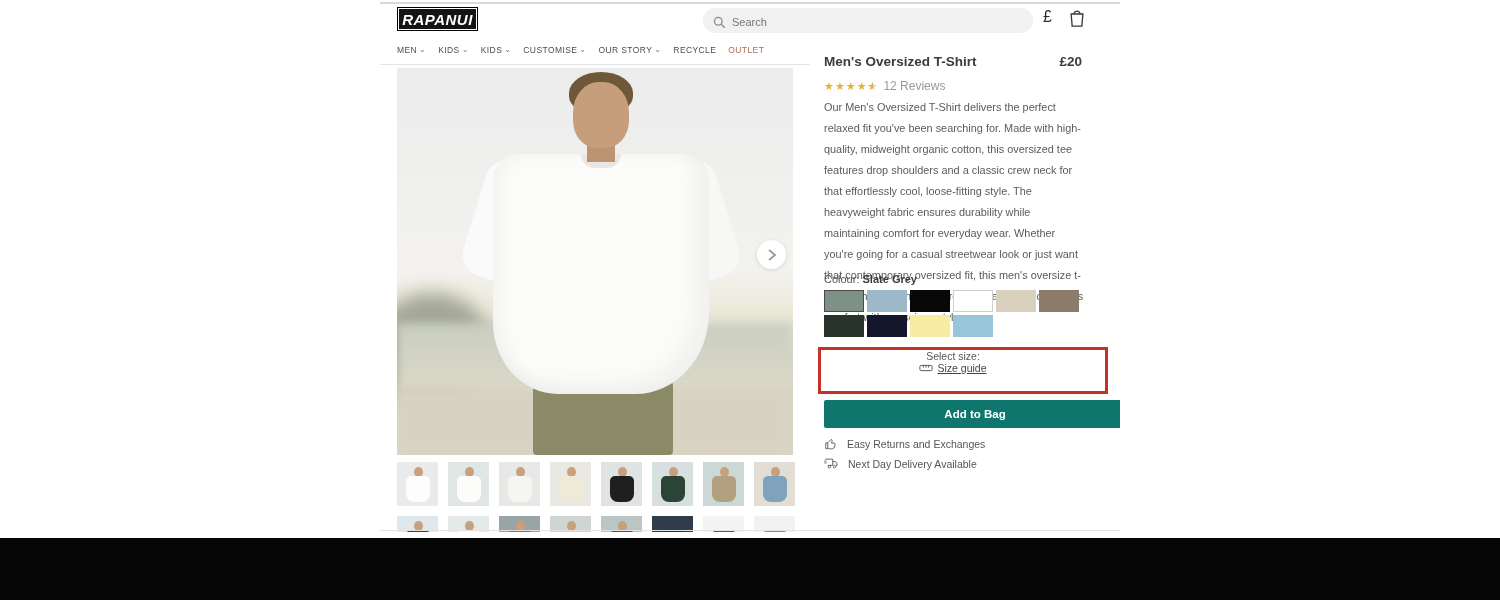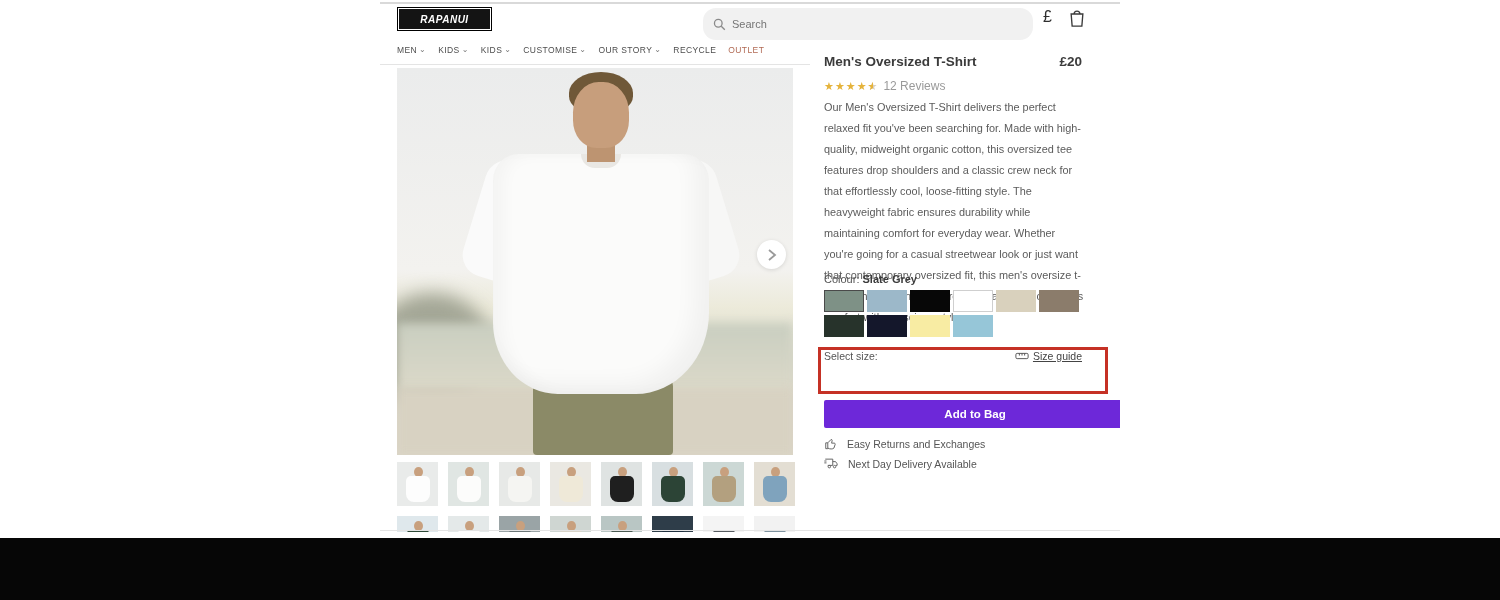--- a/index.html
+++ b/index.html
@@ -5,25 +5,25 @@
   * { margin:0; padding:0; box-sizing:border-box; }
   html,body { width:1500px; height:600px; background:#fff; font-family:"Liberation Sans","DejaVu Sans",sans-serif; }
   .page { position:relative; width:1500px; height:600px; overflow:hidden; background:#fff; }
 
   
   .site { position:absolute; left:380px; top:0; width:740px; height:532px; background:#fff; overflow:hidden; }
   .top-line { position:absolute; left:0; top:2px; width:740px; height:2px; background:#d9d9d9; }
   .bottom-line { position:absolute; left:0; top:530px; width:740px; height:1px; background:#e3e3e3; }
 
   
-  .logo { position:absolute; left:17px; top:7px; width:95px; height:24px; background:#141414; color:#fff;
-          font-style:italic; font-weight:900; font-size:10px; letter-spacing:.5px; display:flex; align-items:center;
+  .logo { position:absolute; left:17px; top:7px; width:81px; height:24px; background:#141414; color:#fff;
+          font-style:italic; font-weight:900; font-size:15px; letter-spacing:.5px; display:flex; align-items:center;
           justify-content:center; border:1px solid #000; box-shadow:inset 0 0 0 1px #fff; }
   .search { position:absolute; left:323px; top:8px; width:330px; height:25px; background:#f1f1f1; border-radius:13px;
-            display:flex; align-items:center; padding:16px 10px; }
+            display:flex; align-items:flex-start; padding:8px 10px; }
   .search svg { flex:0 0 auto; margin-right:6px; }
   .search input { border:none; outline:none; background:transparent; font-size:11px; color:#555; width:100%;
                   font-family:"Liberation Sans","DejaVu Sans",sans-serif; }
   .currency { position:absolute; left:663px; top:8px; font-size:16px; color:#2f2f2f; cursor:pointer; }
   .bag { position:absolute; left:688px; top:8px; }
 
   
   .nav { position:absolute; left:17px; top:45px; display:flex; gap:12px; align-items:center; }
   .nav-item { font-size:8.5px; letter-spacing:.4px; color:#4d4d4d; display:flex; align-items:center; gap:2px; cursor:pointer; white-space:nowrap; }
   .nav-item .chev { font-size:8px; color:#7a7a7a; line-height:6px; }
@@ -68,27 +68,27 @@
   .reviews { font-size:12px; color:#9a9a9a; }
   .p-desc { position:absolute; left:444px; top:97px; width:260px; font-size:10.9px; line-height:21px; color:#5b5b5b; }
   .p-colour { position:absolute; left:444px; top:273px; font-size:11px; color:#555; }
   .p-colour b { color:#3b3b3b; }
   .swatches { position:absolute; left:444px; top:290px; width:260px; display:flex; flex-wrap:wrap; gap:3px; }
   .swatch { width:40px; height:22px; cursor:pointer; }
   .swatch.selected { outline:1.5px solid #4a4a4a; outline-offset:-1.5px; }
   .swatch.bordered { border:1px solid #cfcfcf; }
 
   .size-annotation { position:absolute; left:438px; top:347px; width:290px; height:47px; border:3px solid #c53125; }
-  .size-head { position:absolute; left:444px; top:350px; width:258px; display:flex; justify-content:space-between; align-items:center; }
+  .size-head { position:absolute; left:444px; top:350px; width:258px; display:flex; justify-content:space-between; align-items:center;flex-direction:column; }
   .size-label { font-size:10.5px; color:#555; }
   .size-guide { font-size:10.5px; color:#444; text-decoration:underline; display:flex; align-items:center; gap:4px; cursor:pointer; }
   .size-row { position:absolute; left:444px; top:366px; width:258px; display:flex; gap:4px; }
   .size-btn { flex:1; height:21px; border:1px solid #9a9a9a; border-radius:3px; background:#fff; font-size:9.5px; color:#555;
               display:flex; align-items:center; justify-content:center; cursor:pointer;margin-top:40px; }
-  .add-bag { position:absolute; left:444px; top:400px; width:302px; height:28px; background:#6d28d9; color:#fff;
+  .add-bag { position:absolute; left:444px; top:400px; width:302px; height:28px; background:#0f766e; color:#fff;
              font-size:11.5px; font-weight:bold; display:flex; align-items:center; justify-content:center; border-radius:2px; cursor:pointer; }
   .benefit { position:absolute; left:444px; display:flex; align-items:center; gap:9px; font-size:10.5px; color:#555; }
   .benefit.b1 { top:437px; }
   .benefit.b2 { top:457px; }
 
   
   .footer { position:absolute; left:0; top:538px; width:1500px; height:62px; background:#060606; }
 </style>
 </head>
 <body>

